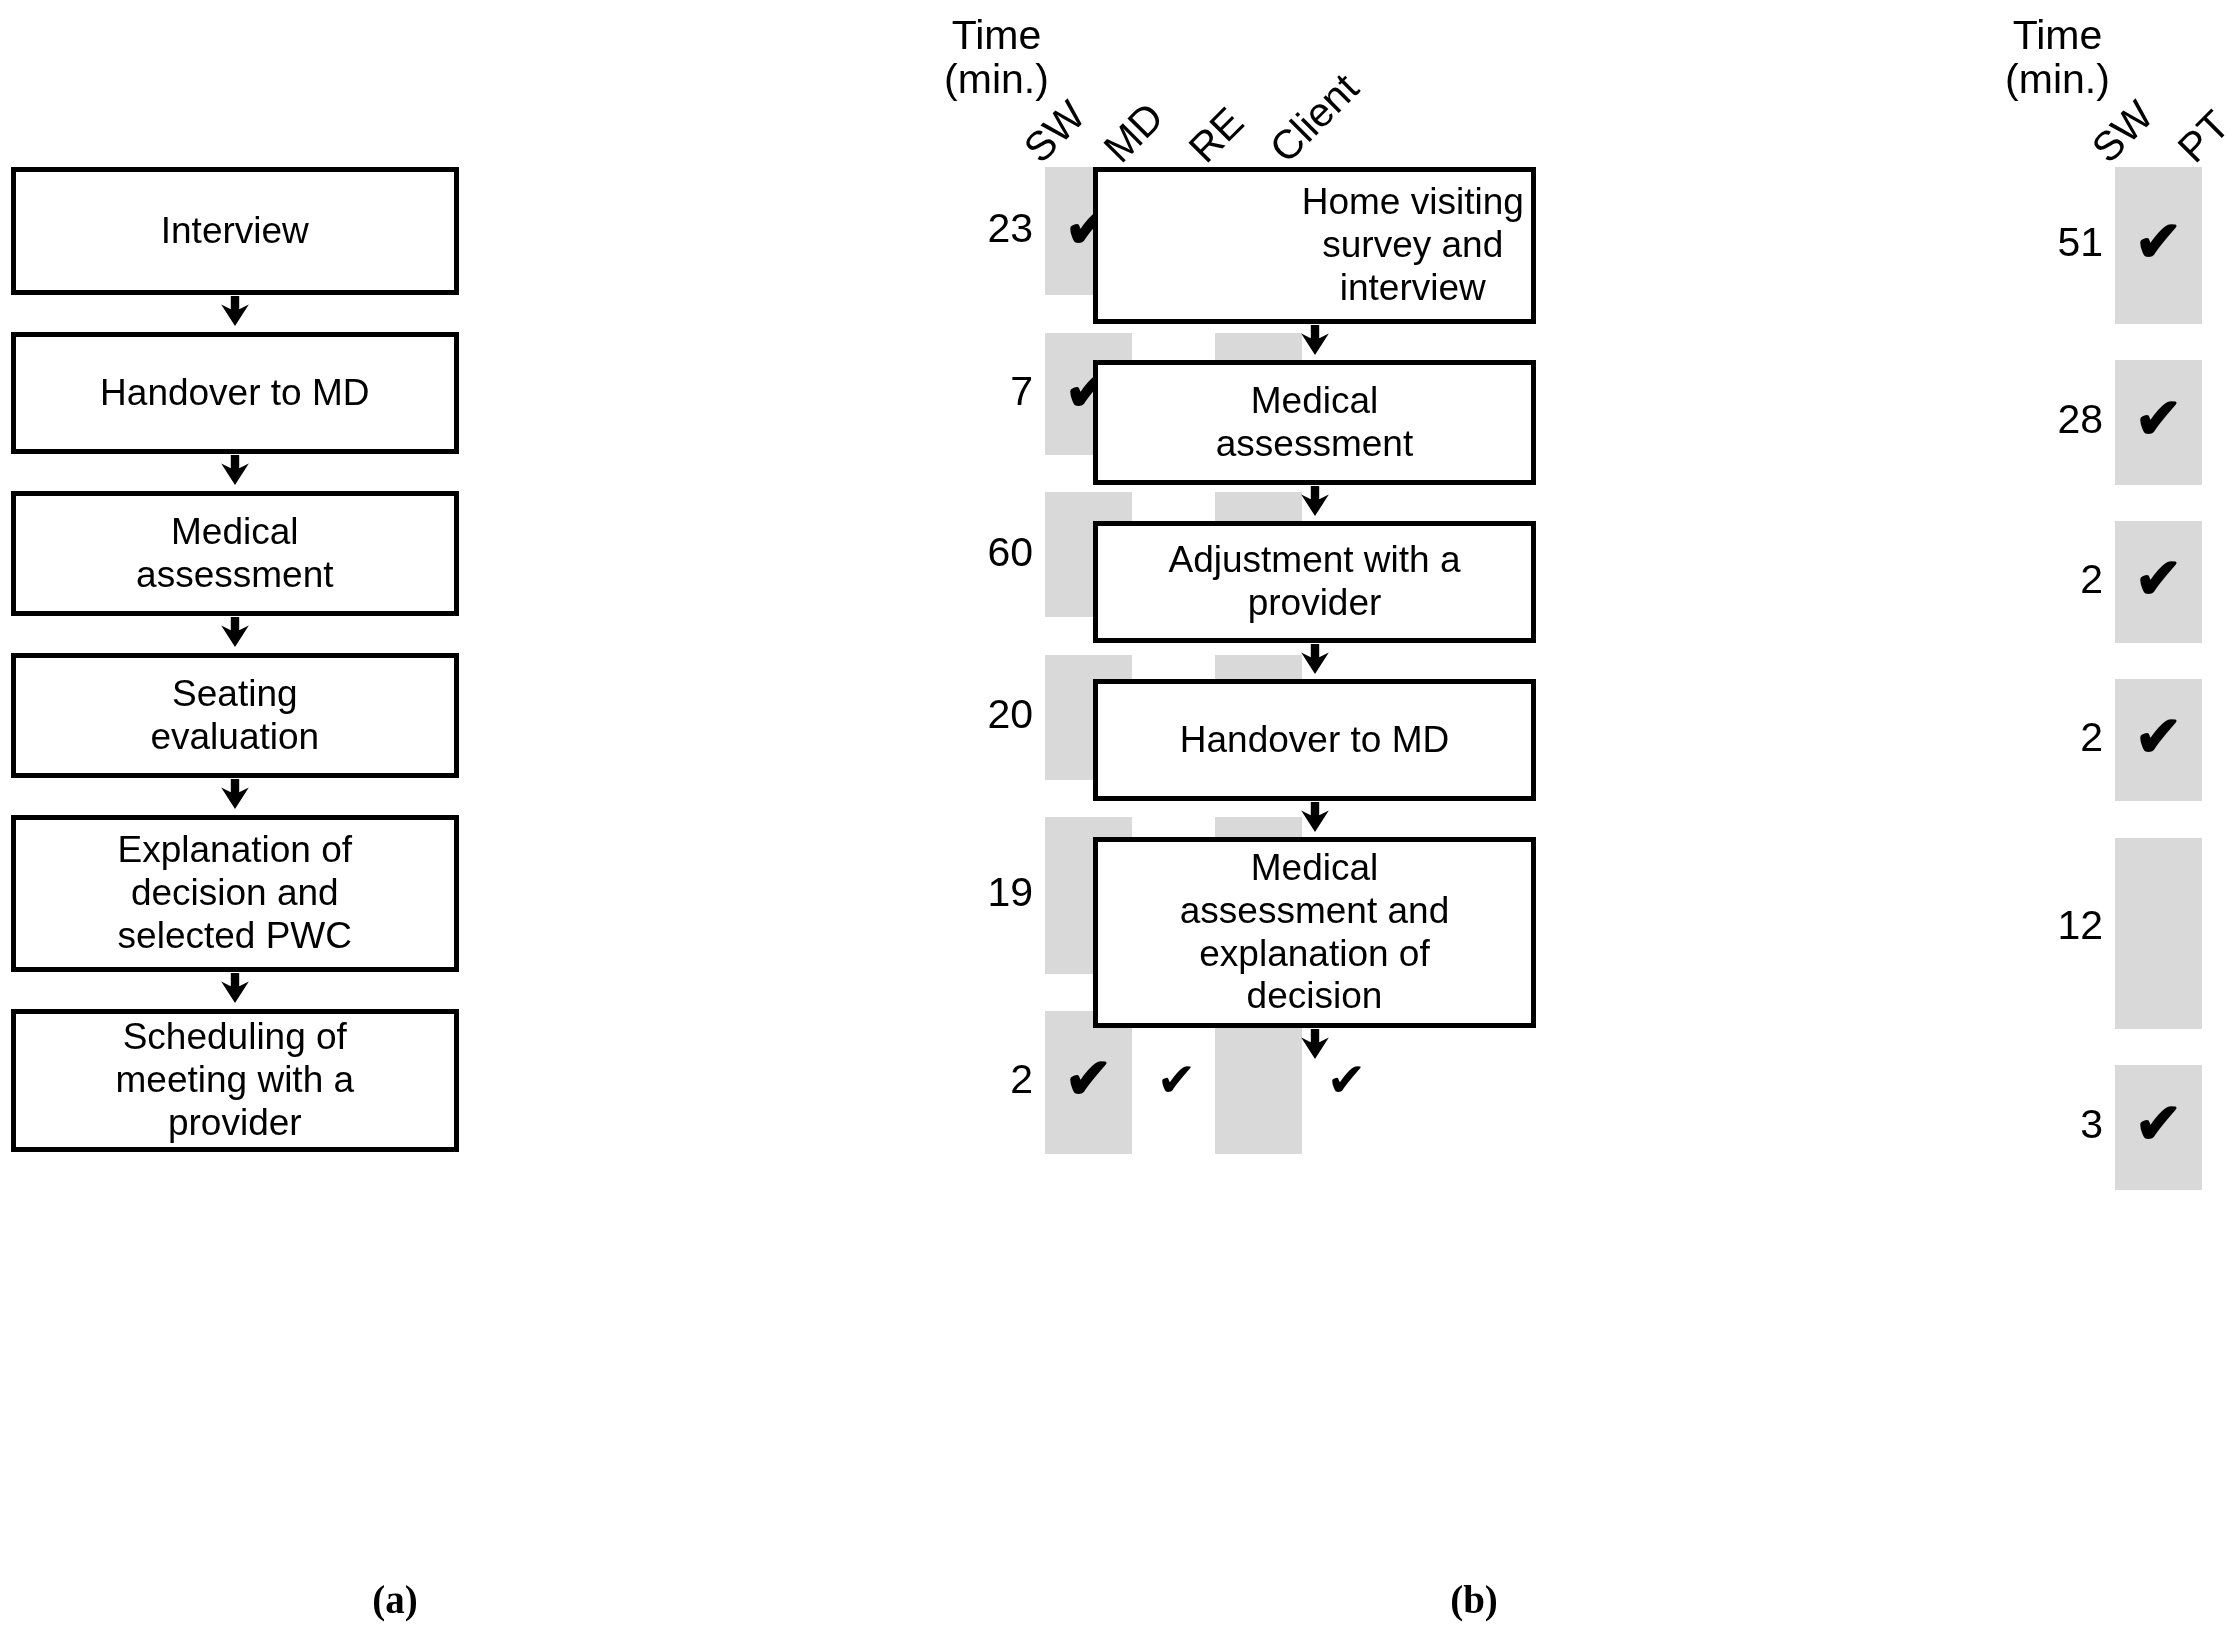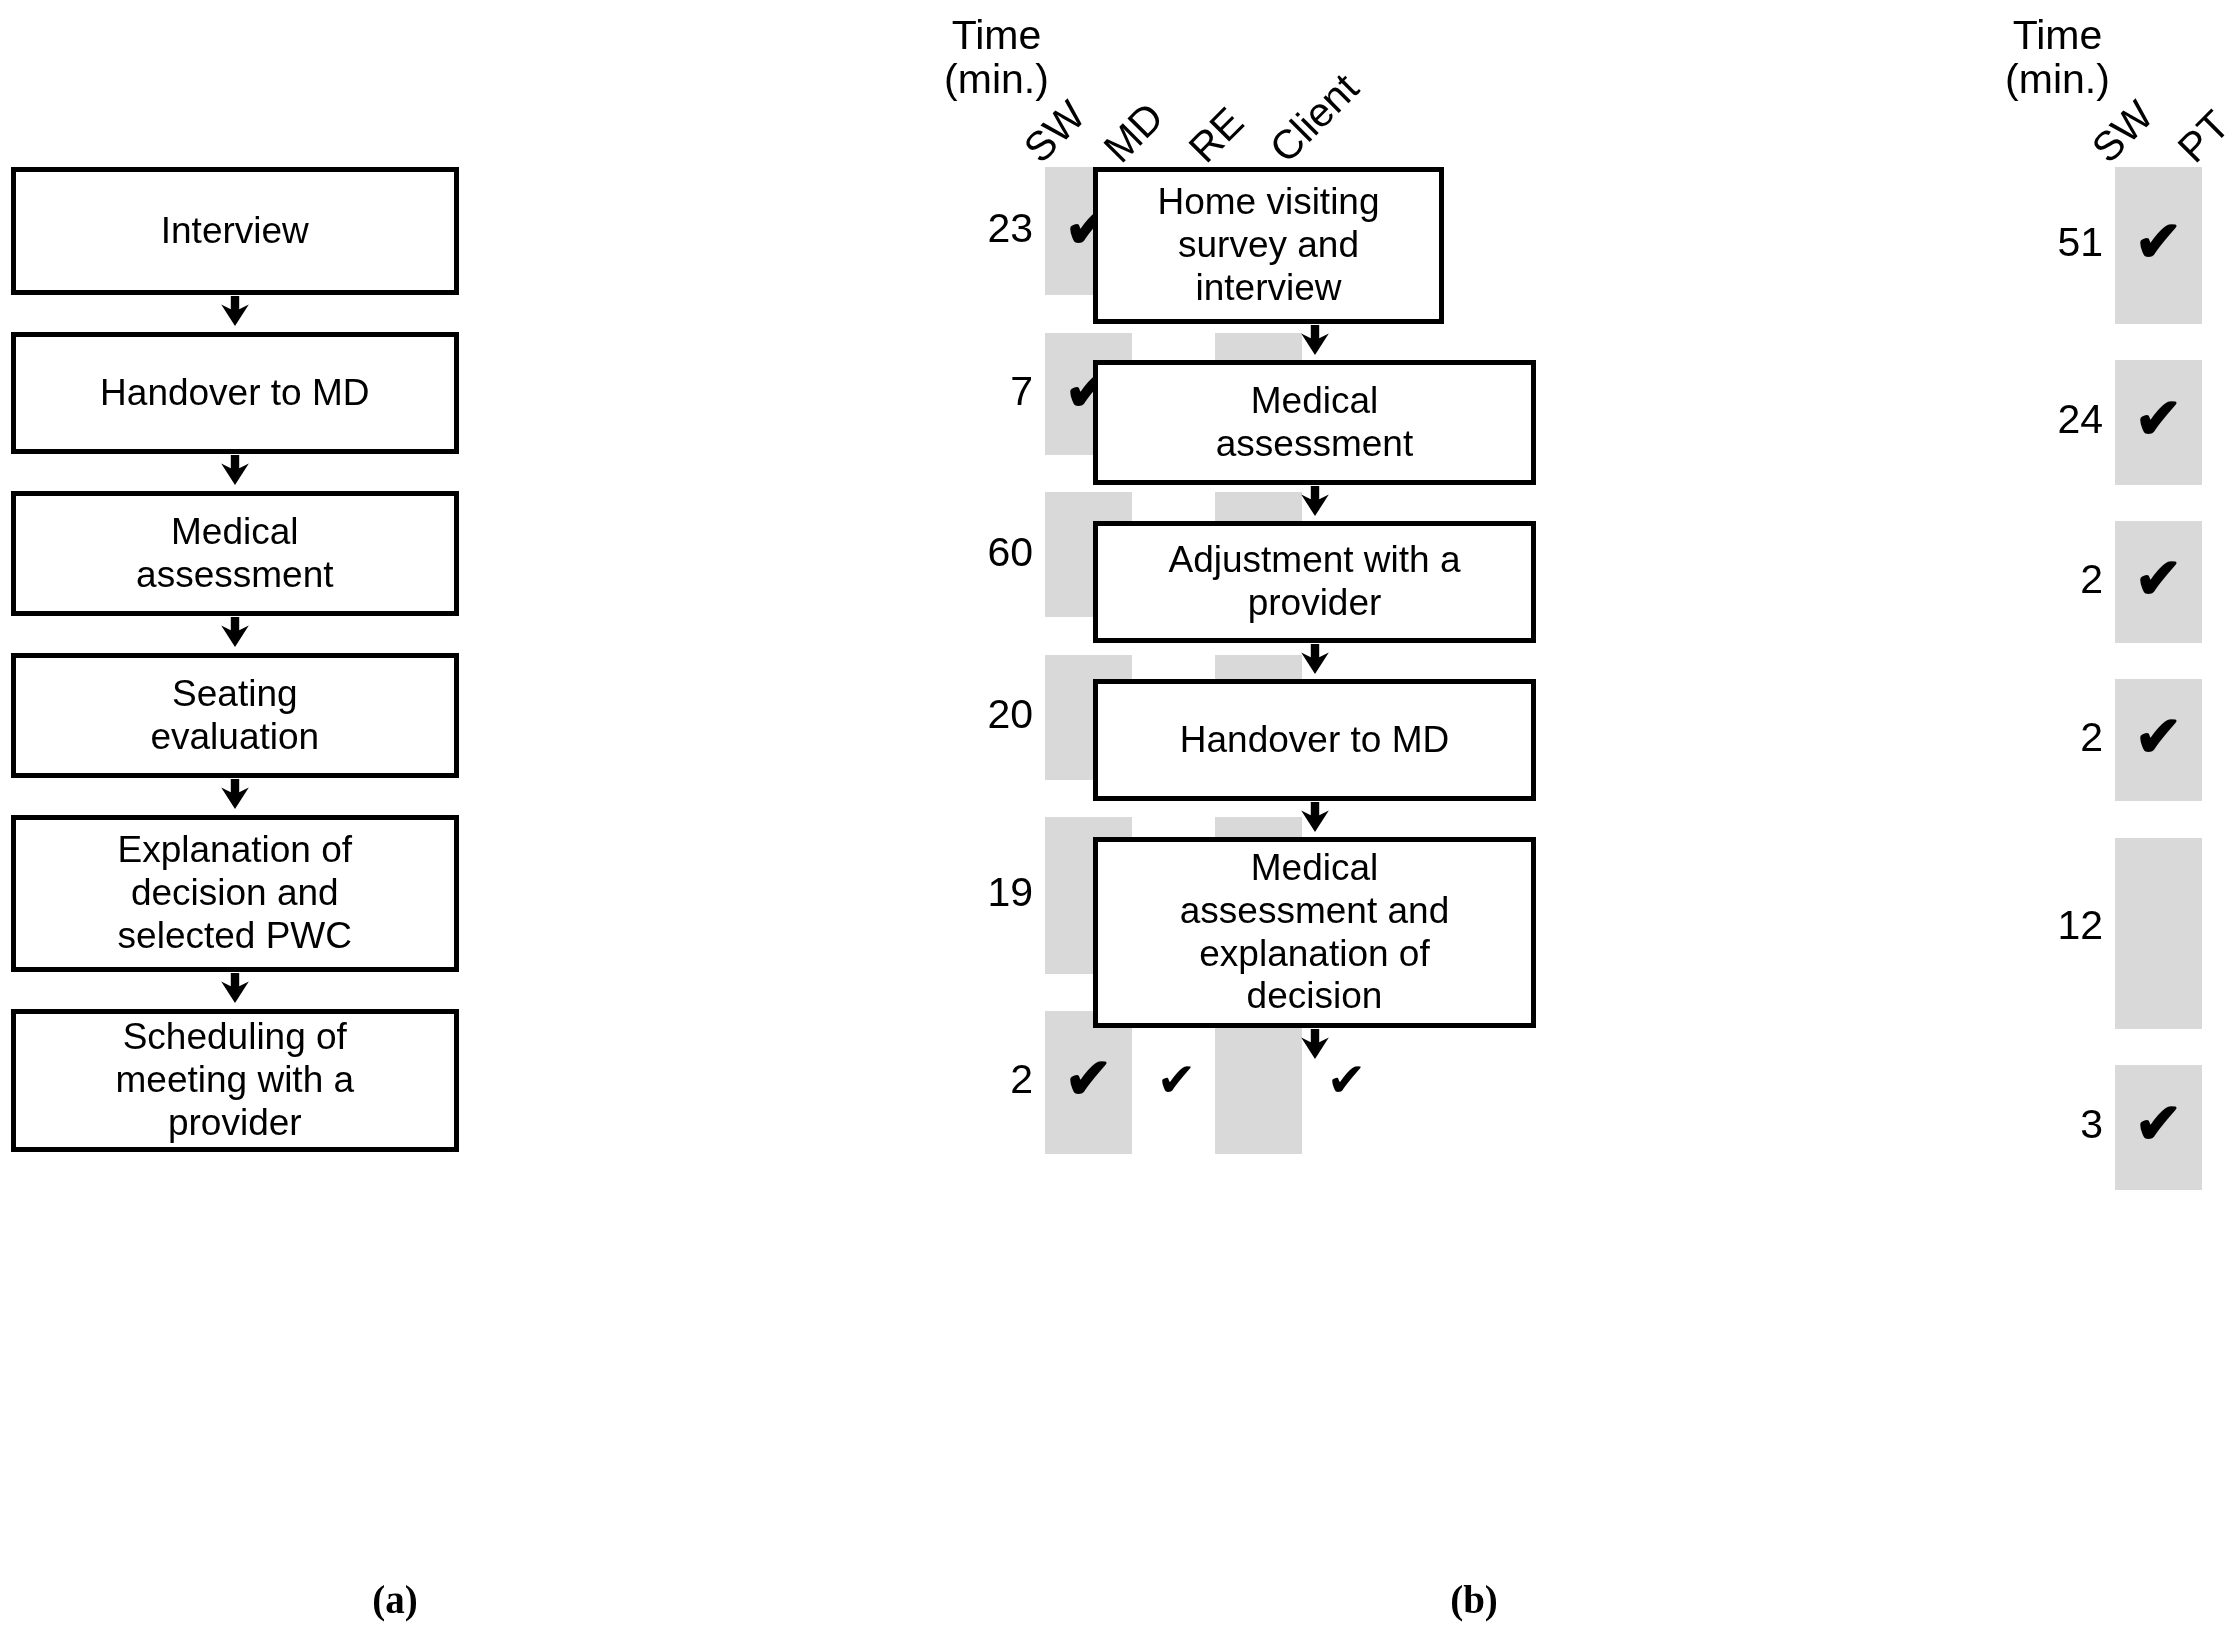--- a/index.html
+++ b/index.html
@@ -134,21 +134,21 @@
         <div class="chk" style="left: 844px; width: 87px; top: 869px;">✔</div>
         <div class="chk big" style="left: 586px; width: 87px; top: 1050px;">✔</div>
         <div class="chk" style="left: 674px; width: 87px; top: 1056px;">✔</div>
         <div class="chk" style="left: 844px; width: 87px; top: 1056px;">✔</div>
       </div>
     <div class="caption" id="cap-a" style="left:335px;top:1577px;width:120px;">(a)</div>
   </div>
 
   <div class="panel panel-b">
     <div class="flow" id="flow-b">
-        <div class="node" style="height: 157px; width: 351px;">
+        <div class="node" style="height: 157px; width: 443px; justify-content: flex-end;">
           <span style="white-space: pre-line;">Home visiting
 survey and
 interview</span>
         </div>
         <div class="arrow" style="height: 36px; width: 443px;">
           <svg width="42" height="35" viewBox="0 0 70 58">
   <path d="M28 0 H42 V22 L58 14 L35 50 L12 14 L28 22 Z" fill="#000"></path>
 </svg>
         </div>
         <div class="node" style="height: 125px; width: 443px;">
@@ -194,21 +194,21 @@
 (min.)</div>
         <div class="hdr-rot" style="left: 587px; top: 125px;">SW</div>
         <div class="hdr-rot" style="left: 673px; top: 125px;">PT</div>
         <div class="band" style="left: 586px; width: 87px; top: 167px; height: 157px;"></div>
         <div class="band" style="left: 586px; width: 87px; top: 360px; height: 125px;"></div>
         <div class="band" style="left: 586px; width: 87px; top: 521px; height: 122px;"></div>
         <div class="band" style="left: 586px; width: 87px; top: 679px; height: 122px;"></div>
         <div class="band" style="left: 586px; width: 87px; top: 838px; height: 191px;"></div>
         <div class="band" style="left: 586px; width: 87px; top: 1065px; height: 125px;"></div>
         <div class="timeval" style="left: 478px; width: 96px; top: 219px;">51</div>
-        <div class="timeval" style="left: 478px; width: 96px; top: 396px;">24</div>
+        <div class="timeval" style="left: 478px; width: 96px; top: 396px;">28</div>
         <div class="timeval" style="left: 478px; width: 96px; top: 556px;">2</div>
         <div class="timeval" style="left: 478px; width: 96px; top: 714px;">2</div>
         <div class="timeval" style="left: 478px; width: 96px; top: 902px;">12</div>
         <div class="timeval" style="left: 478px; width: 96px; top: 1101px;">3</div>
         <div class="chk big" style="left: 586px; width: 87px; top: 213px;">✔</div>
         <div class="chk" style="left: 670px; width: 87px; top: 219px;">✔</div>
         <div class="chk big" style="left: 586px; width: 87px; top: 390px;">✔</div>
         <div class="chk" style="left: 670px; width: 87px; top: 396px;">✔</div>
         <div class="chk big" style="left: 586px; width: 87px; top: 550px;">✔</div>
         <div class="chk" style="left: 670px; width: 87px; top: 556px;">✔</div>

